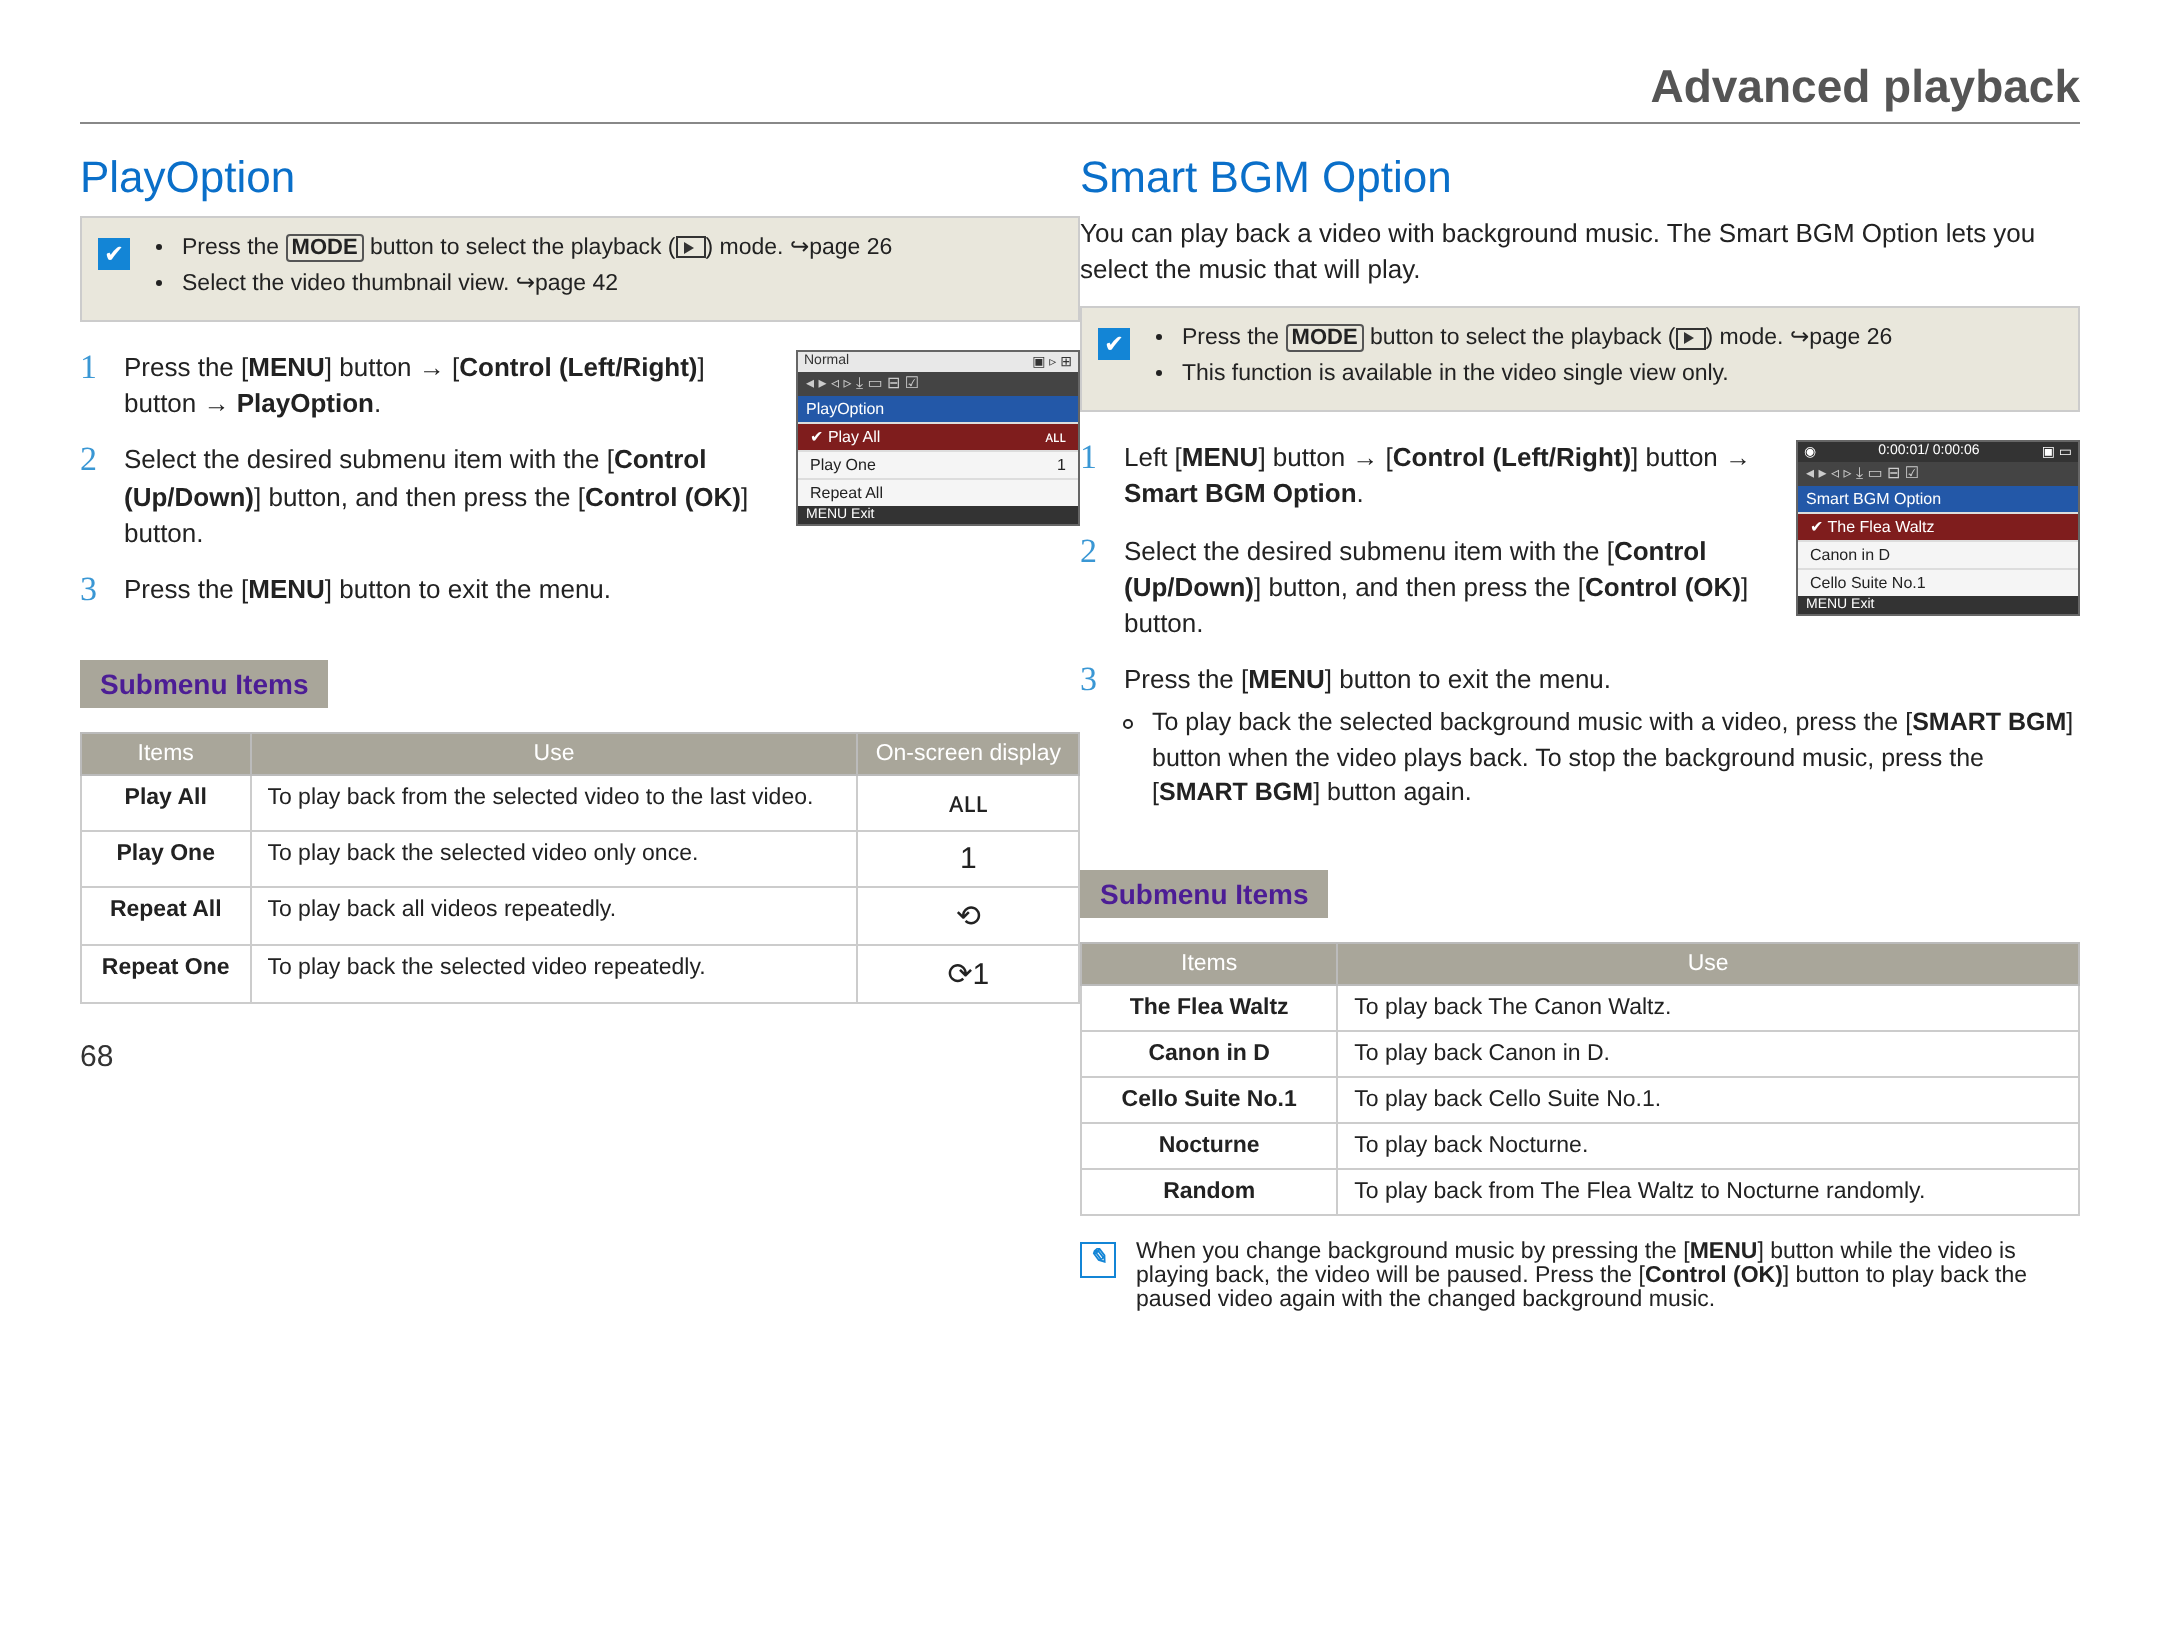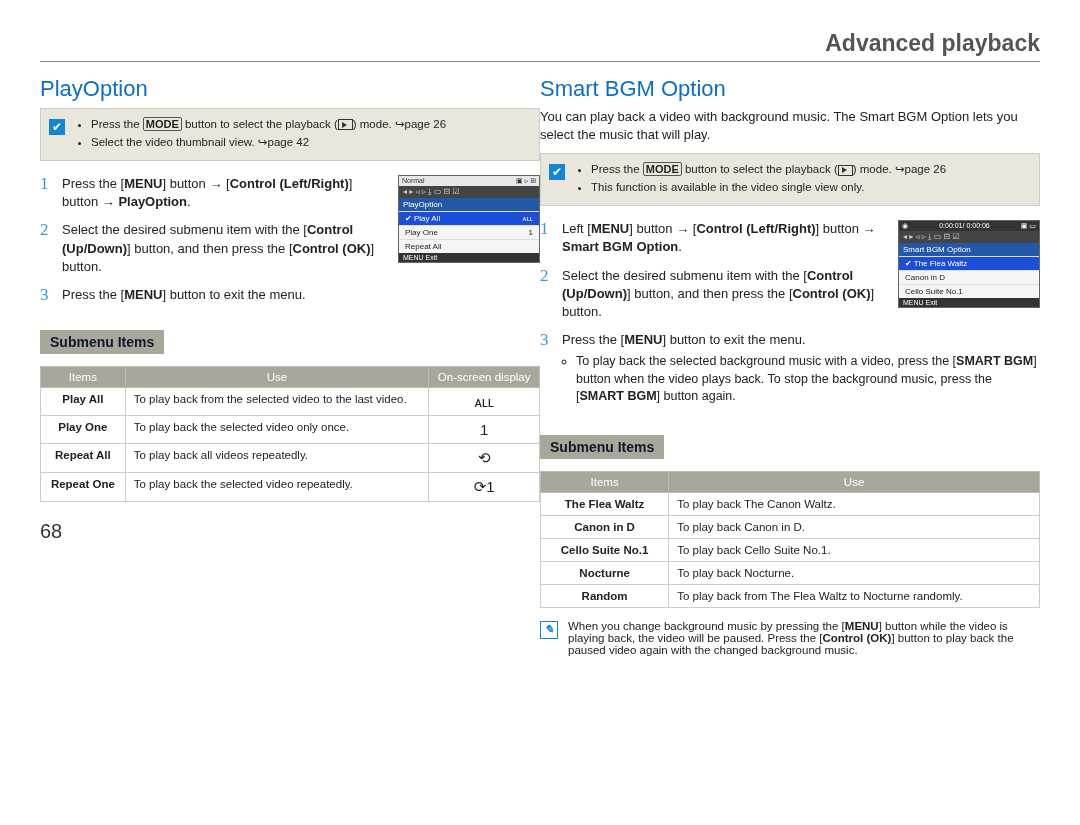--- a/index.html
+++ b/index.html
@@ -63,21 +63,21 @@
     vertical-align:middle; position:relative;
   }
   .pb-icon::after{content:"";position:absolute;border-style:solid;border-width:3px 0 3px 5px;border-color:transparent transparent transparent #333;left:3px;top:1.5px;}
   ol.steps{list-style:none;padding:0;margin:0 0 14px 0;position:relative;}
   ol.steps>li{display:flex;gap:8px;margin-bottom:10px;line-height:1.4;}
   .step-num{color:#3a97d4;font-weight:400;font-family:"Segoe Script","Comic Sans MS",cursive;font-size:17px;line-height:1;min-width:14px;}
   .step-body{flex:1;}
   .sub-bullets{margin:4px 0 0 0;padding-left:14px;font-size:12.5px;}
   .sub-bullets li{margin-bottom:3px;}
   .submenu-head{
-    background:#a9a69a;color:#0f172a;padding:4px 10px;font-size:14px;font-weight:bold;
+    background:#a9a69a;color:#4c1d95;padding:4px 10px;font-size:14px;font-weight:bold;
     margin:12px 0 8px 0;display:inline-block;
   }
   table.submenu{border-collapse:collapse;width:100%;font-size:11.5px;margin-top:4px;}
   table.submenu th{background:#a9a69a;color:#fff;padding:4px 6px;font-weight:normal;border:1px solid #bbb;}
   table.submenu td{border-bottom:1px solid #ccc;border-left:1px solid #ccc;border-right:1px solid #ccc;padding:5px 8px;vertical-align:top;}
   table.submenu td:first-child{font-weight:bold;text-align:center;white-space:nowrap;}
   table.submenu .osd{text-align:center;font-size:15px;}
   .note-box{display:flex;gap:10px;font-size:11.5px;margin-top:12px;}
   .note-icon{
     width:16px;height:16px;border:1px solid #1385d6;color:#1385d6;flex:0 0 16px;
@@ -86,24 +86,24 @@
   }
   
   .shot{
     float:right;border:1px solid #666;width:140px;background:#dfdfdf;font-size:8px;
     margin:0 0 6px 8px;
   }
   .shot .bar{background:#333;color:#fff;padding:1px 3px;display:flex;justify-content:space-between;font-size:7px;}
   .shot .toprow{background:#e8e8e8;padding:1px 3px;font-size:7px;color:#333;display:flex;justify-content:space-between;}
   .shot .mt{background:#2358a8;color:#fff;padding:2px 4px;font-size:8px;}
   .shot .row{padding:2px 6px;display:flex;justify-content:space-between;background:#f5f5f5;border-top:1px solid #ddd;}
-  .shot .row.sel{background:#1d4ed8;color:#fff;}
+  .shot .row.sel{background:#7f1d1d;color:#fff;}
   .shot .exit{background:#333;color:#fff;padding:1px 4px;font-size:7px;}
   .step-wrap{overflow:hidden;}
-  .page-num{font-size:20px;color:#333;margin-top:18px;}
+  .page-num{font-size:15px;color:#333;margin-top:18px;}
   strong{font-weight:bold;}
 </style>
 </head>
 <body>
 
 <div class="page-header">
   <h1>Advanced playback</h1>
 </div>
 
 <div class="columns">

